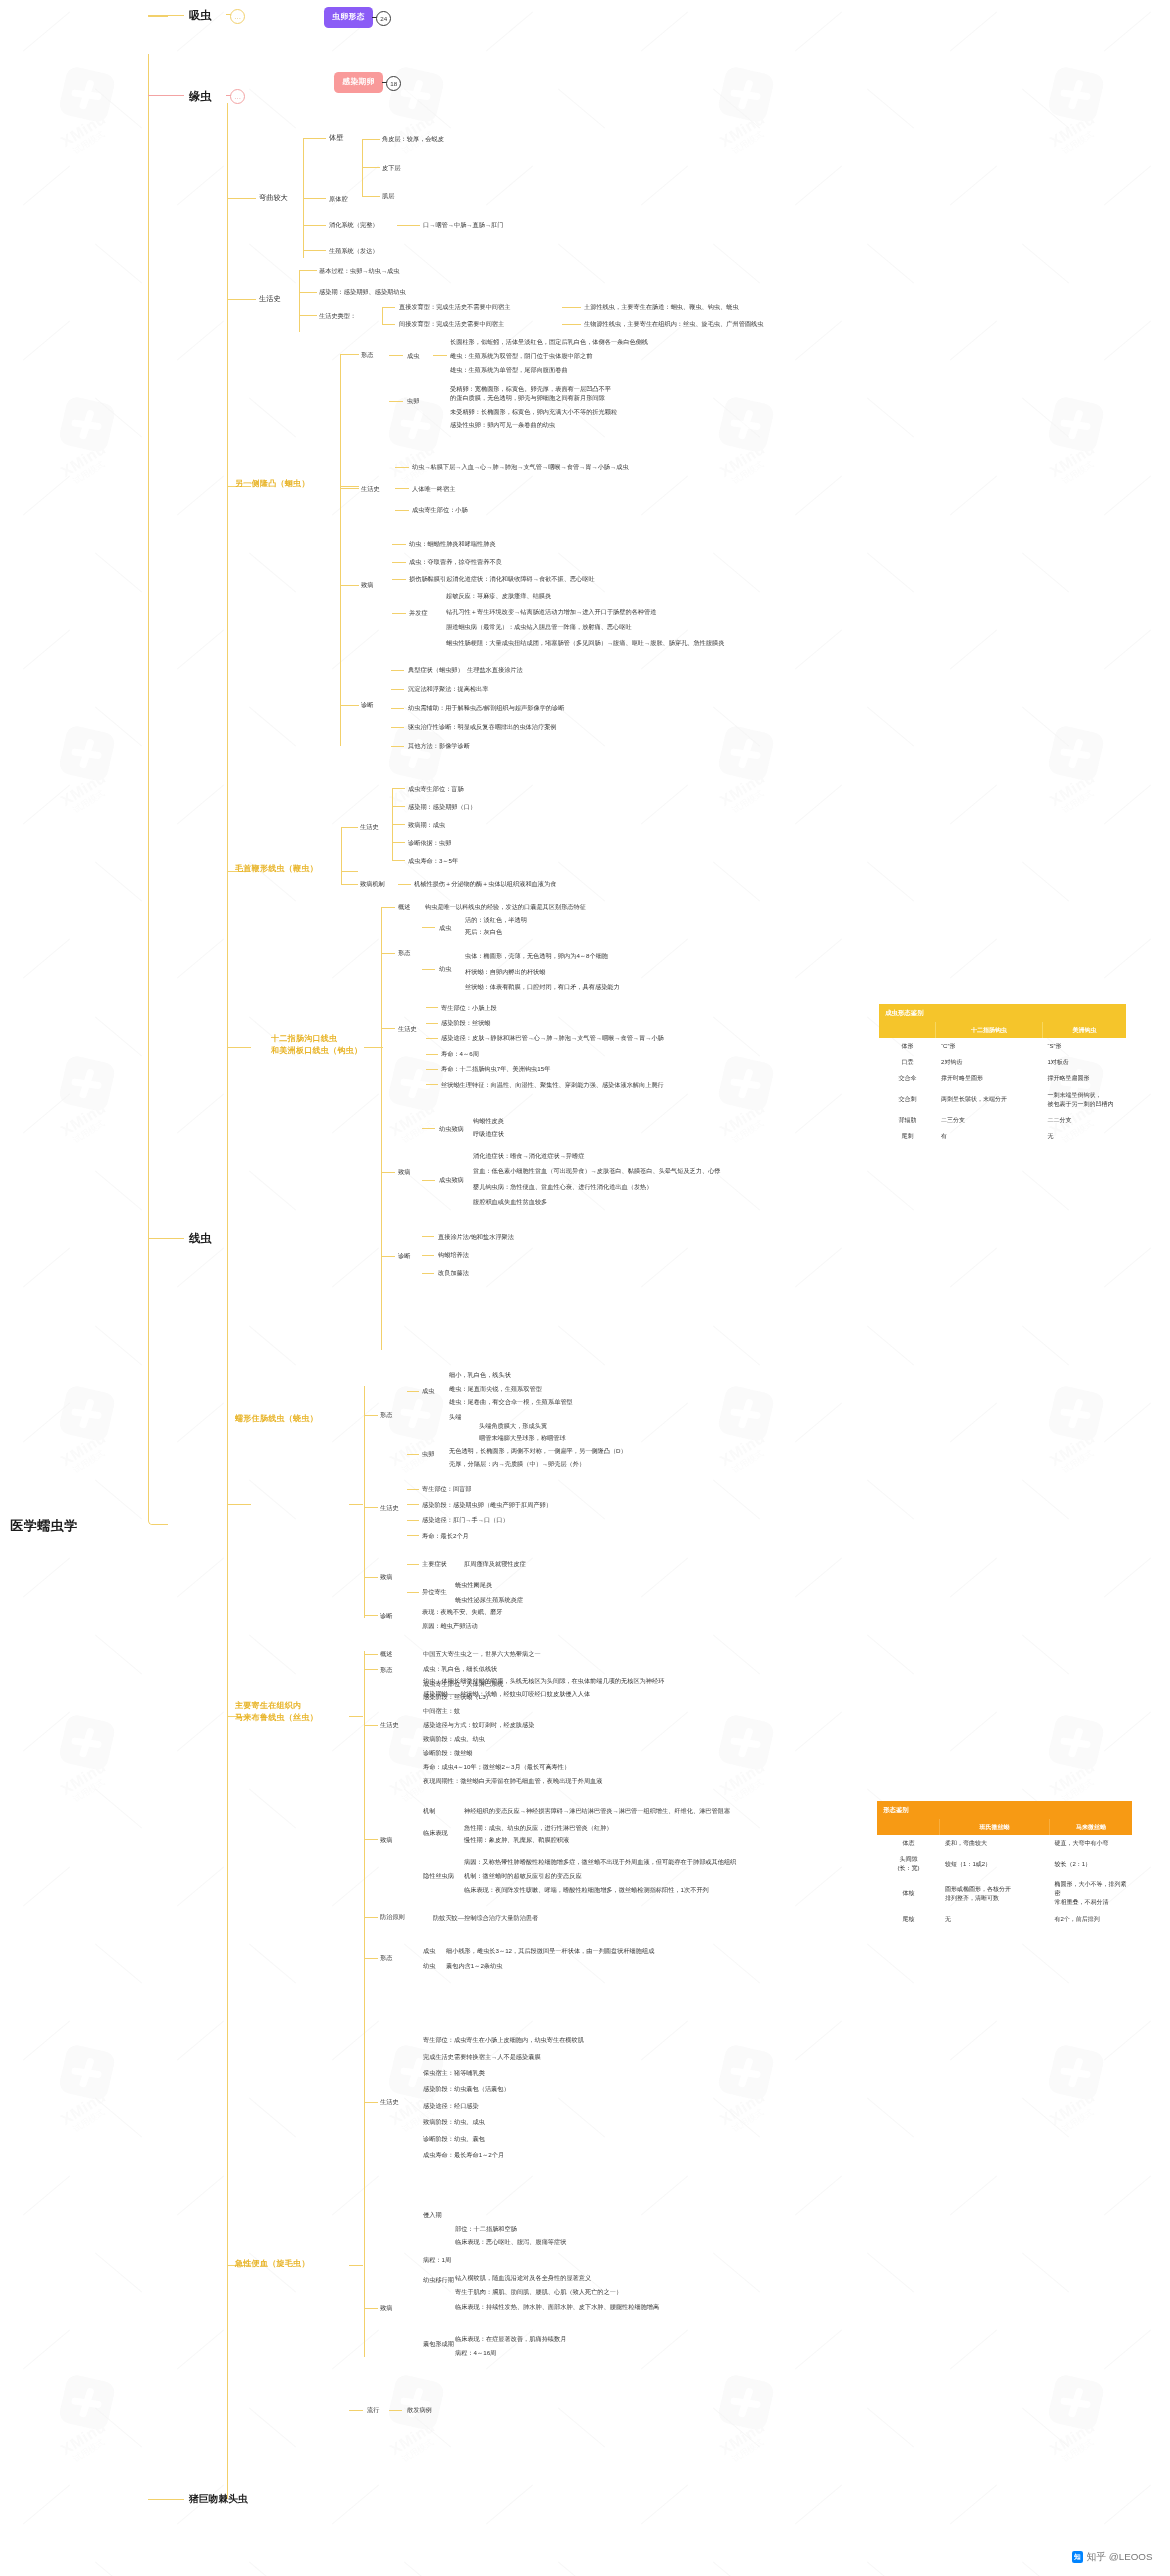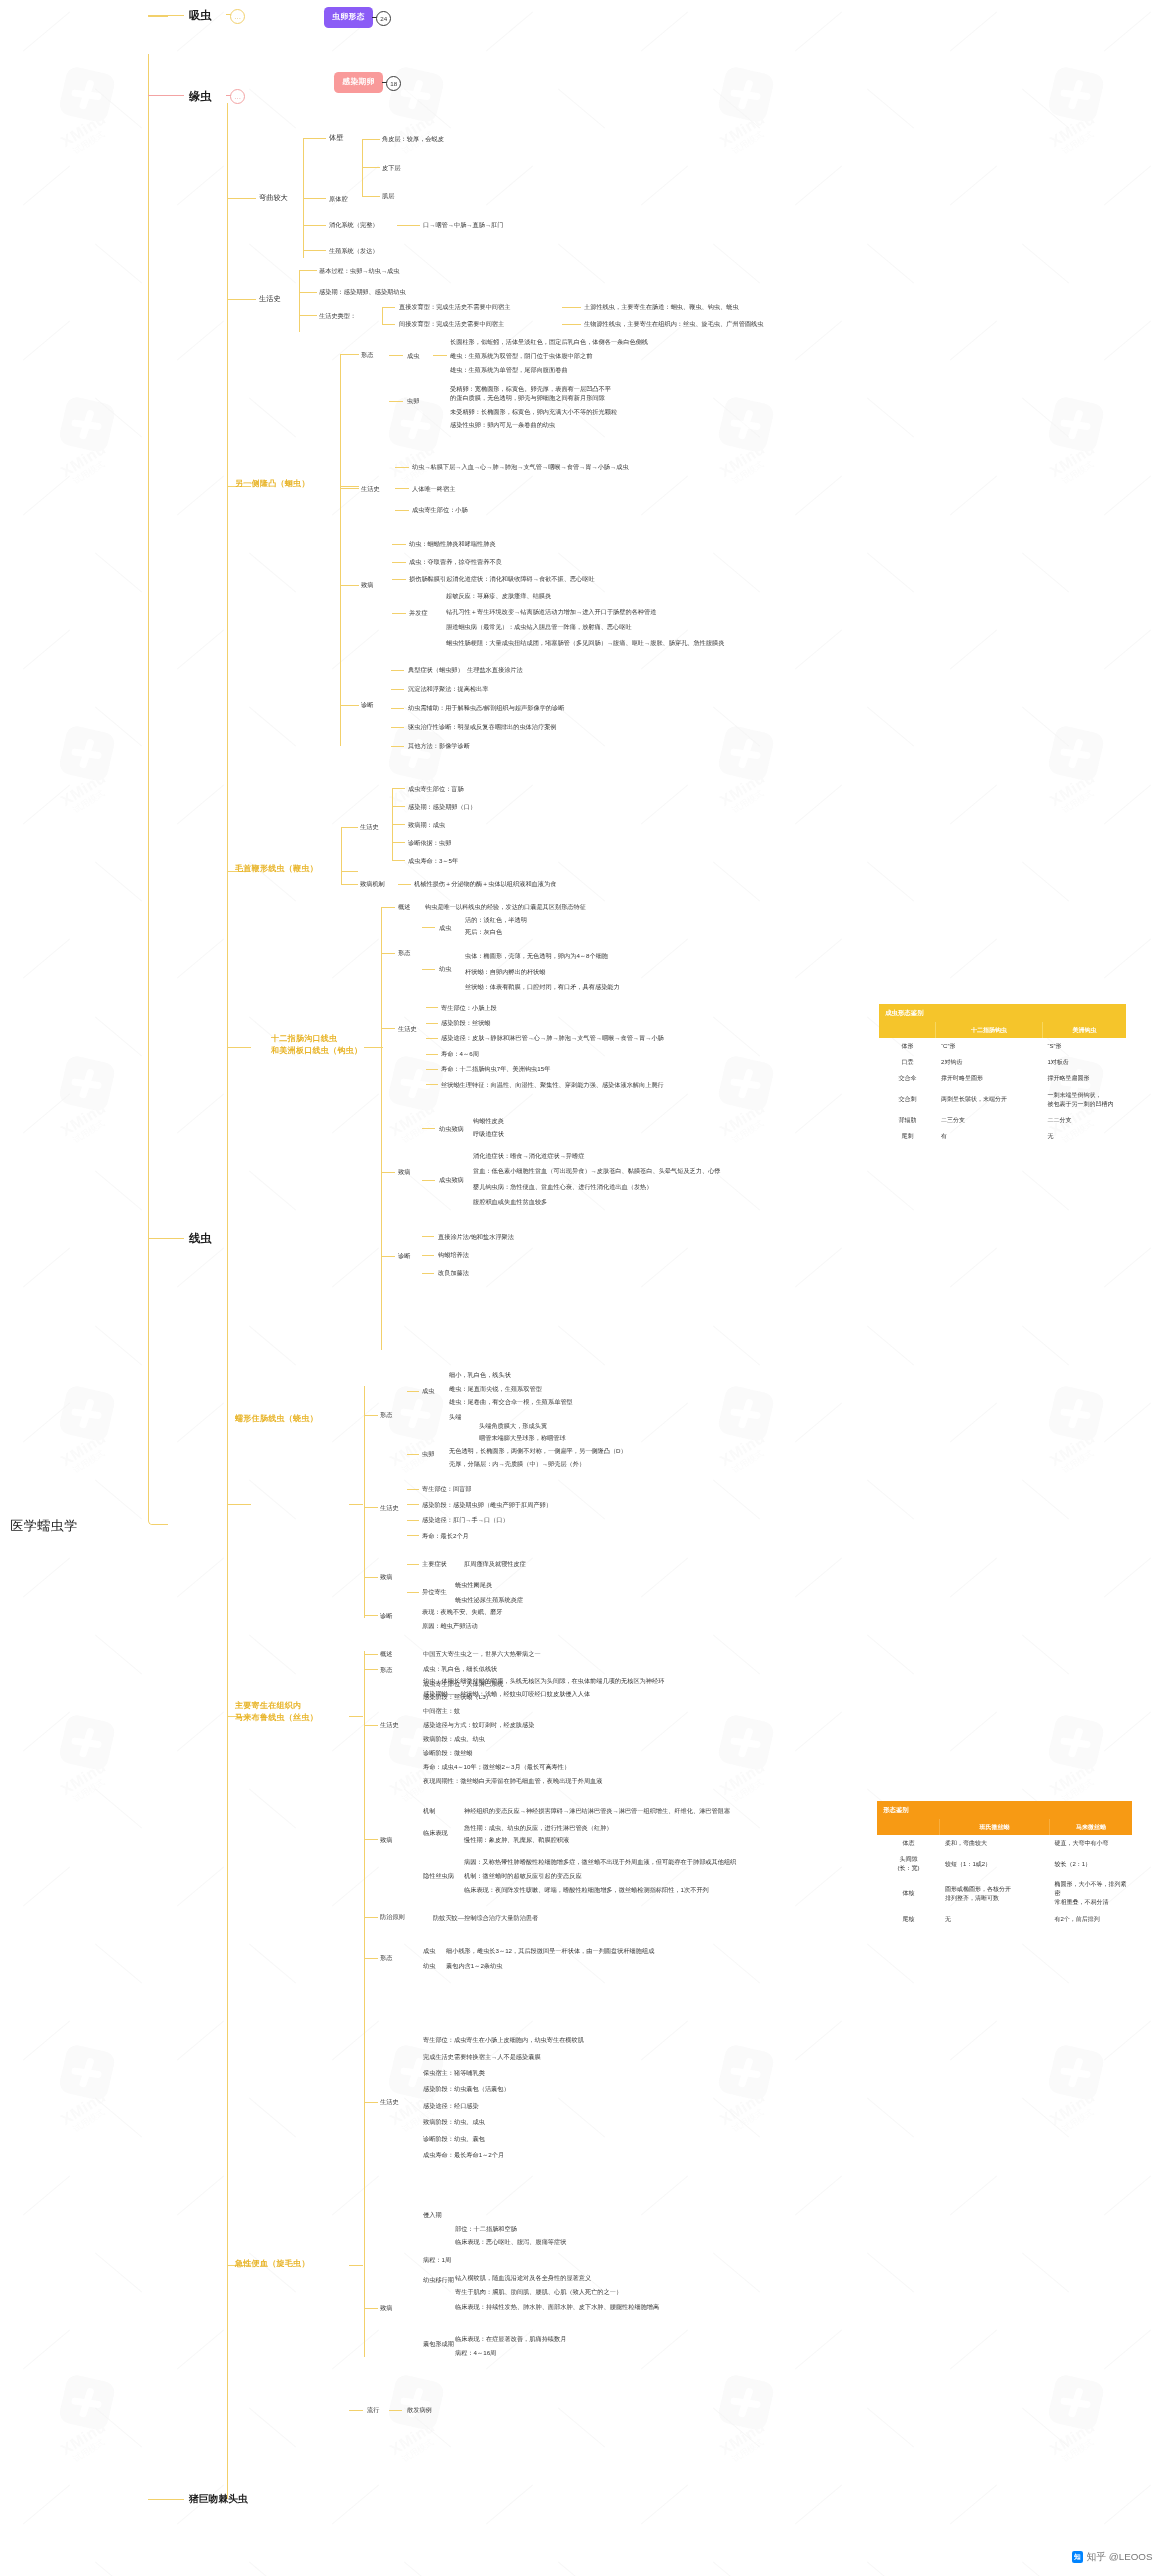--- a/index.html
+++ b/index.html
@@ -598,21 +598,21 @@
       <div class="dia"></div>
       <div class="arm a1"></div>
       <div class="arm a2"></div>
       <div class="txt">XMind</div>
       <div class="sub">试用模式</div>
     </div>
   </div>
 
 <div id="map">
 
-  <div class="node root" style="left:10.3px;top:1516px;">医学蠕虫学</div>
+  <div class="node root" style="left:10.3px;top:1516px;font-weight:bold;">医学蠕虫学</div>
 
   <div class="ln v" style="left:148px;top:54px;height:1463px;"></div>
   <div class="elbow bl" style="left:148px;top:1462px;width:18.5px;height:62px;"></div>
   <div class="ln v pink" style="left:148px;top:1175px;height:0px;"></div>
 
   <div class="elbow tl" style="left:148px;top:15.5px;width:18.5px;height:0;"></div>
   <div class="ln h" style="left:148px;top:15px;width:36px;"></div>
   <div class="node lvl1" style="left:189px;top:7.2px;">吸虫</div>
   <div class="toggle-stub" style="left:226px;top:14.4px;"></div>
   <div class="toggle" style="left:230px;top:8.8px;">…</div>

